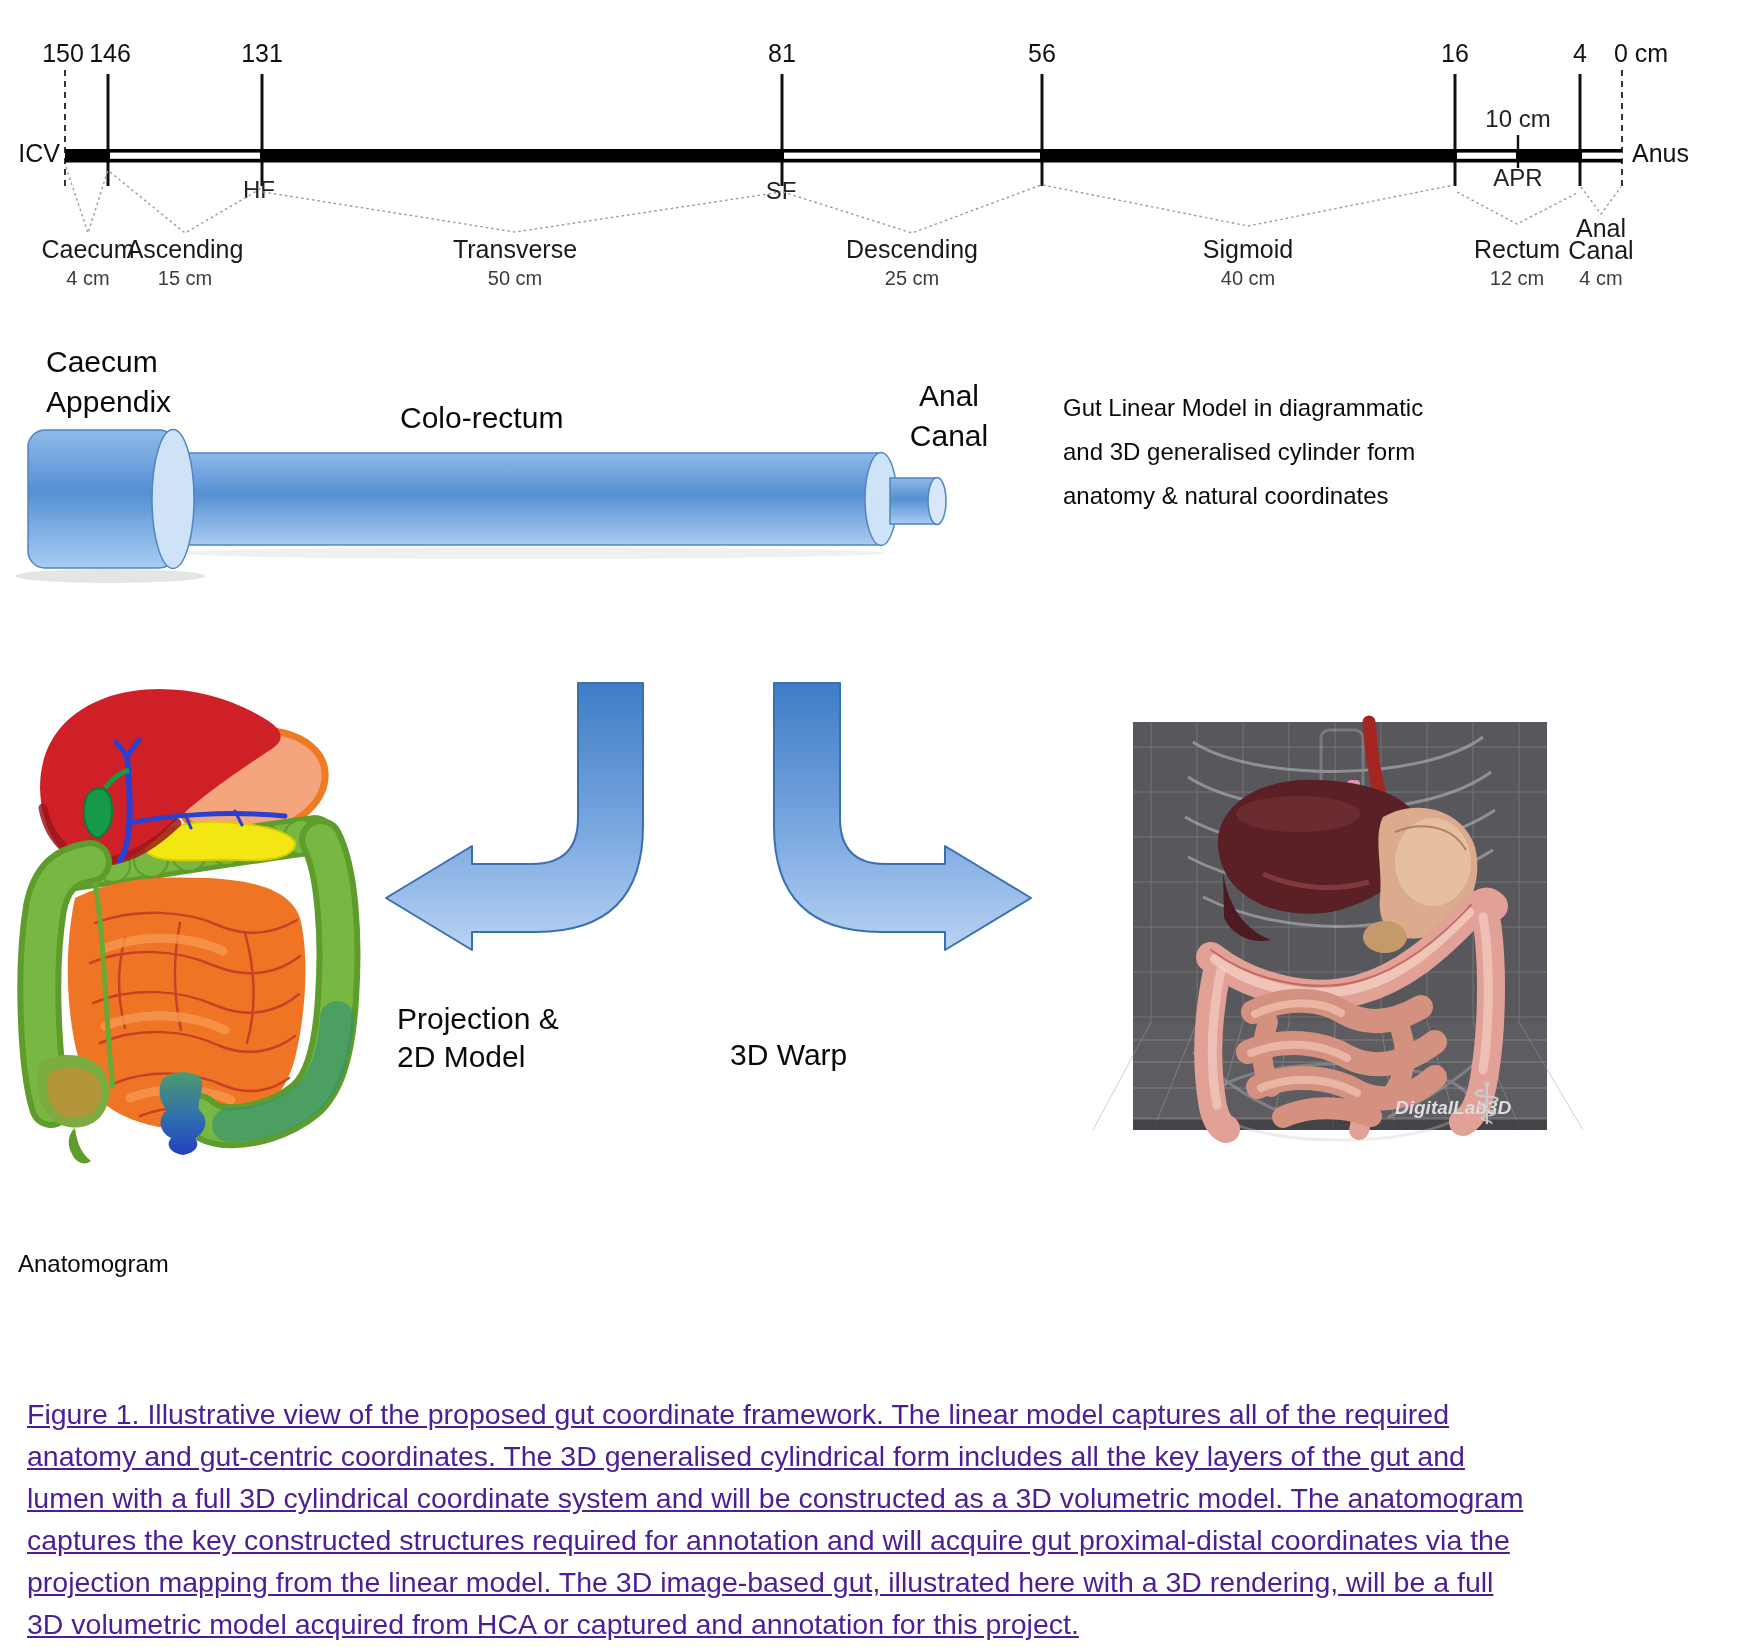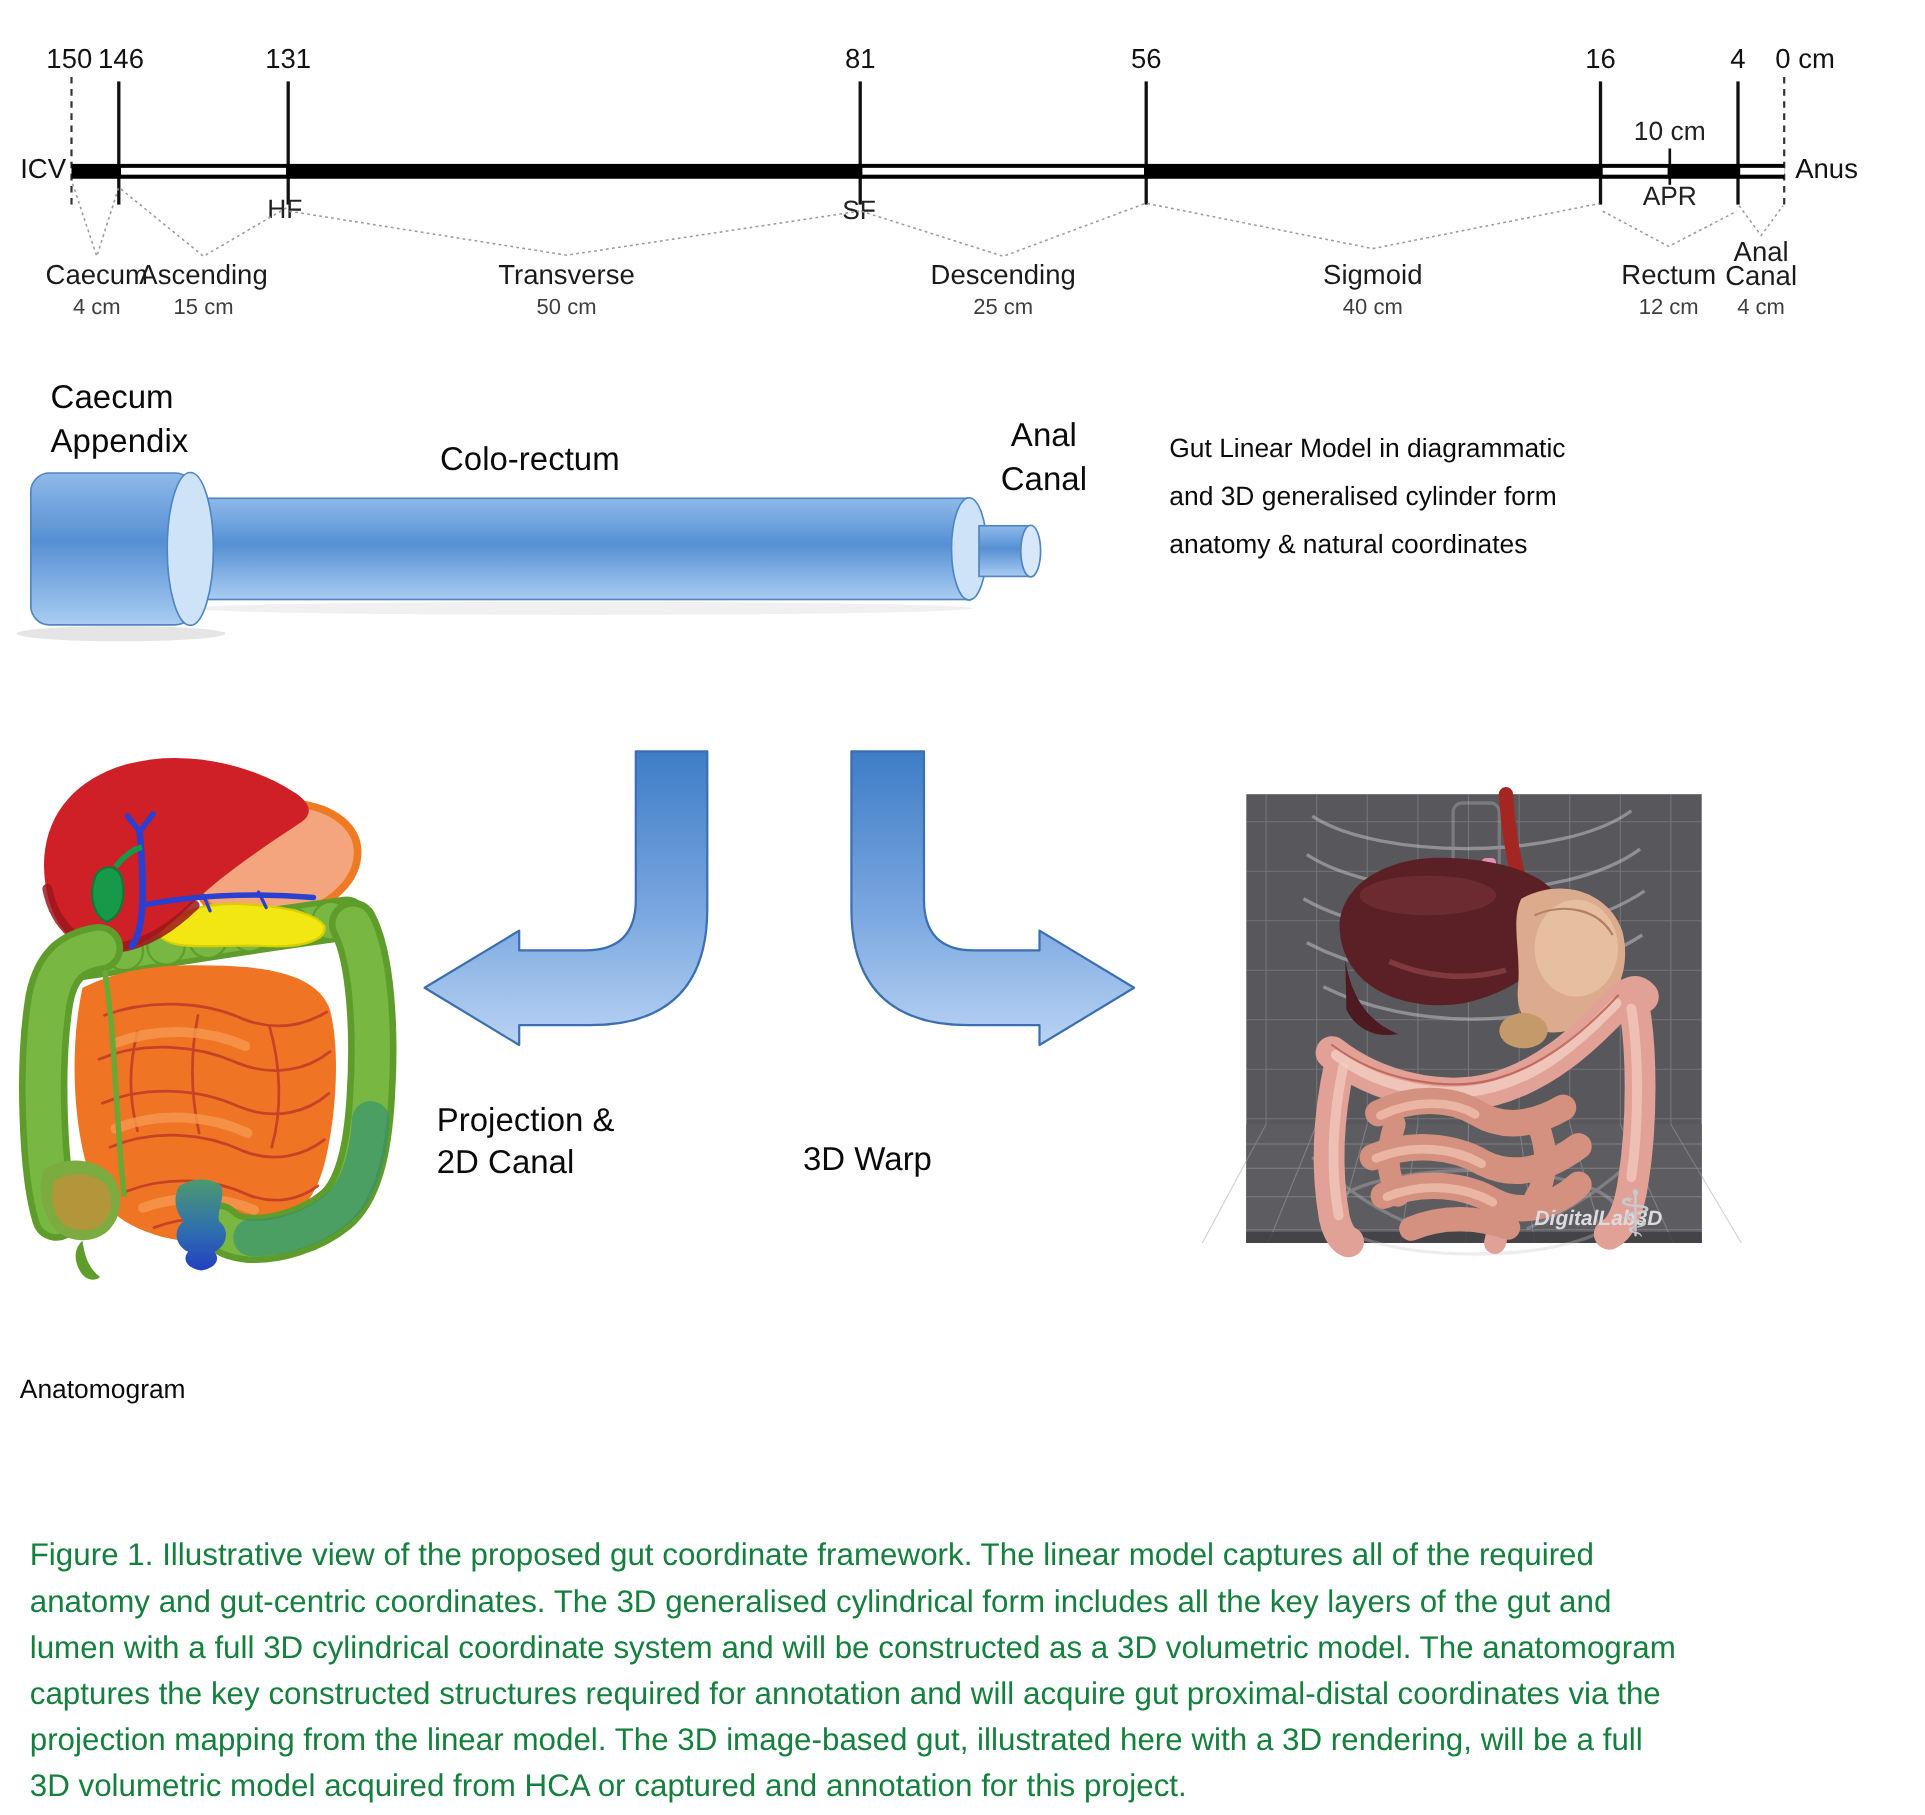--- a/index.html
+++ b/index.html
@@ -3,21 +3,21 @@
 <meta charset="utf-8">
 <style>
   html,body{margin:0;padding:0;background:#ffffff;}
   .page{position:relative;width:1750px;height:1650px;background:#ffffff;overflow:hidden;
         font-family:"Liberation Sans",sans-serif;color:#000;}
   svg{position:absolute;overflow:visible;}
   .lbl{position:absolute;color:#0a0a0a;}
   .lbl-big{font-size:30px;line-height:40px;}
   .lbl-desc{font-size:24px;line-height:44px;}
   .lbl-panel{font-size:24px;}
-  .caption{position:absolute;left:27px;top:1393px;width:1710px;font-size:28.5px;line-height:42px;color:#15803d;}
+  .caption{position:absolute;left:27px;top:1393px;width:1710px;font-size:28.5px;line-height:42px;color:#4c1d95;text-decoration:underline;}
   .rtick{font-size:25px;fill:#111;}
   .rlabel{font-size:24px;fill:#222;}
   .rseg{font-size:25px;fill:#1a1a1a;}
   .rlen{font-size:20px;fill:#3d3d3d;}
   text{font-family:"Liberation Sans",sans-serif;}
 </style>
 </head>
 <body>
 
 <div class="page">
@@ -135,21 +135,21 @@
         <stop offset="0.55" stop-color="#7aa7e0"></stop>
         <stop offset="1" stop-color="#b9d3f3"></stop>
       </linearGradient>
     </defs>
     <path d="M238,43 L303,43 L303,186 Q303,292 196,292 L132,292 L132,310 L46,258 L132,206 L132,224 L192,224 Q238,224 238,178 Z" fill="url(#arrGrad)" stroke="#3a6fb0" stroke-width="2" stroke-linejoin="round"></path>
     <path d="M434,43 L500,43 L500,178 Q500,224 545,224 L605,224 L605,206 L691,258 L605,310 L605,292 L541,292 Q434,292 434,186 Z" fill="url(#arrGrad)" stroke="#3a6fb0" stroke-width="2" stroke-linejoin="round"></path>
   </svg>
 
   <div class="lbl lbl-big" style="left:397px;top:1000px;line-height:38px">
     <div>Projection &amp;</div>
-    <div>2D Canal</div>
+    <div>2D Model</div>
   </div>
   <div class="lbl lbl-big" style="left:730px;top:1035px">3D Warp</div>
 
   <svg style="left:5px;top:638px" width="350" height="540" viewBox="0 0 350 540">
     <defs>
       <linearGradient id="rectumGrad" x1="0" y1="0" x2="0" y2="1">
         <stop offset="0" stop-color="#4d9a6e"></stop>
         <stop offset="0.55" stop-color="#2f6fae"></stop>
         <stop offset="1" stop-color="#2340c0"></stop>
       </linearGradient>

